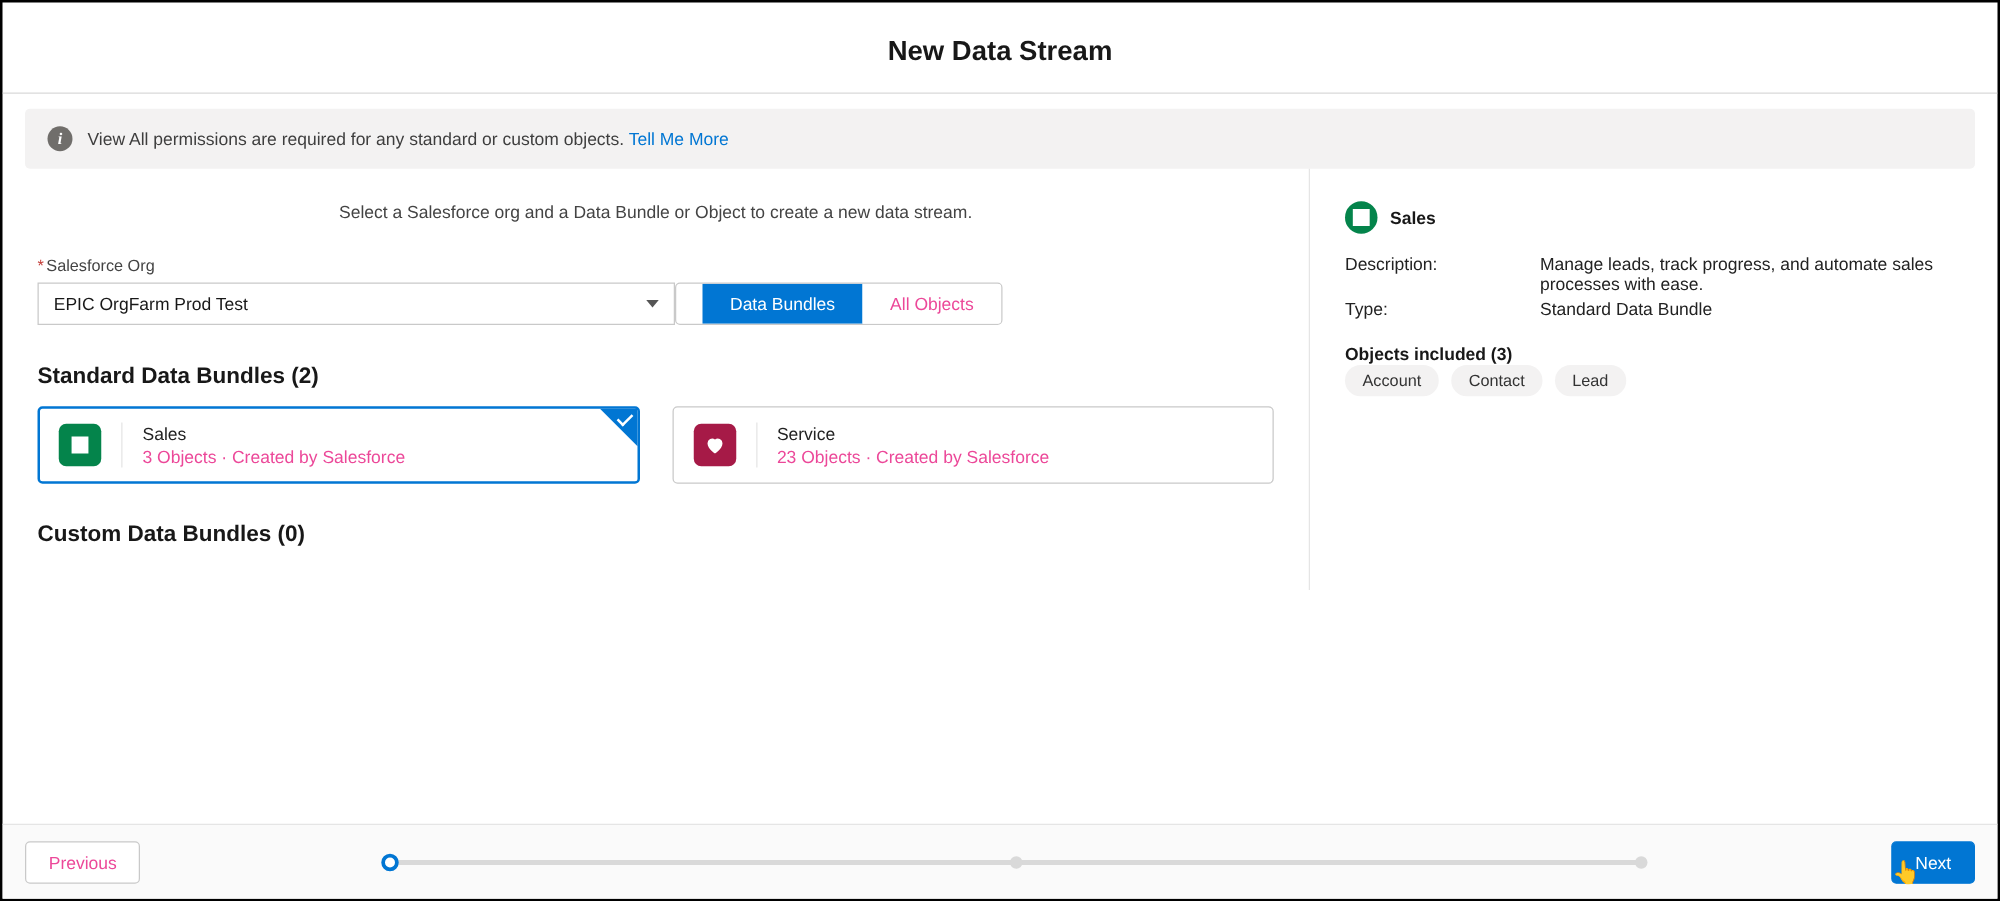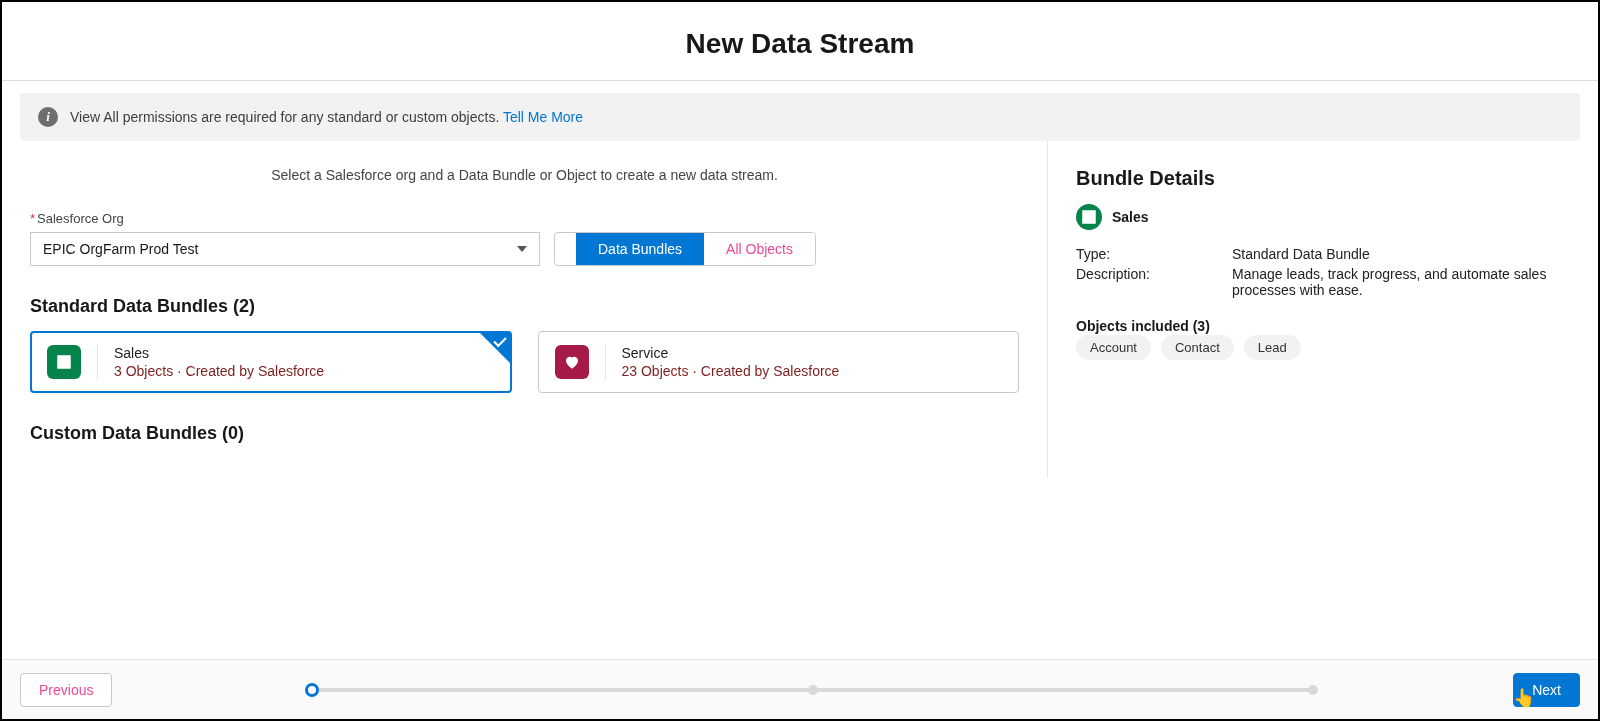--- a/index.html
+++ b/index.html
@@ -1,46 +1,46 @@
 <!DOCTYPE html>
 <html><head>
 <meta charset="utf-8">
 <style>
   * { box-sizing: border-box; margin: 0; padding: 0; }
   body { font-family: "Salesforce Sans", Arial, sans-serif; color: #181818; background: #fff; width: 1600px; height: 721px; border: 2px solid #000; position: relative; overflow: hidden; }
   .header { text-align: center; padding: 26px 0 20px; border-bottom: 1px solid #d9d9d9; }
-  .header h1 { font-size: 28px; font-weight: 650; }
+  .header h1 { font-size: 22px; font-weight: 650; }
   .info-bar { margin: 12px 18px 0; background: #f3f2f2; border-radius: 4px; padding: 14px 18px; display: flex; align-items: center; gap: 12px; font-size: 14px; color: #3e3e3e; }
   .info-icon { width: 20px; height: 20px; border-radius: 50%; background: #706e6b; color: #fff; display: flex; align-items: center; justify-content: center; font-weight: 700; font-size: 13px; font-family: Georgia, serif; font-style: italic; }
   .info-bar a { color: #0176d3; text-decoration: none; }
   .content { display: flex; justify-content: flex-end; }
   .left { width: 1045px; padding: 26px 28px 20px; }
   .right { flex: 1; border-left: 1px solid #e5e5e5; padding: 26px 28px; }
   .intro { text-align: center; font-size: 14px; color: #444; margin-bottom: 28px; }
   .field-label { font-size: 13px; color: #444; margin-bottom: 6px; display: block; }
   .req { color: #c23934; margin-right: 2px; }
-  .controls-row { display: flex; gap: 14px; align-items: flex-end; margin-bottom: 30px; }
+  .controls-row { display: flex; align-items: flex-end; margin-bottom: 30px; }
   .select-box { width: 510px; height: 34px; border: 1px solid #c9c9c9; border-radius: 0; background: #fff; display: flex; align-items: center; justify-content: space-between; padding: 0 12px; font-size: 14px; cursor: pointer; }
   .caret { width: 0; height: 0; border-left: 5px solid transparent; border-right: 5px solid transparent; border-top: 6px solid #555; }
   .toggle { display: flex; border: 1px solid #c9c9c9; border-radius: 4px; overflow: hidden; height: 34px; padding-left: 21px; }
   .toggle button { border: none; background: #fff; padding: 0 22px; font-size: 14px; cursor: pointer; color: #ec4899; }
   .toggle button.active { background: #0176d3; color: #fff; }
   .section-title { font-size: 18px; font-weight: 700; margin-bottom: 14px; }
   .bundle-grid { display: flex; gap: 26px; margin-bottom: 30px; }
   .bundle-card { flex: 1; max-width: 490px; border: 1px solid #c9c9c9; border-radius: 4px; padding: 12px 16px; display: flex; align-items: center; gap: 16px; position: relative; cursor: pointer; background: #fff; }
   .bundle-card.selected { border: 2px solid #0176d3; padding: 11px 15px; }
   .corner { position: absolute; top: 0; right: 0; width: 0; height: 0; border-top: 30px solid #0176d3; border-left: 30px solid transparent; }
   .corner::after { content: ""; position: absolute; top: -26px; right: 4px; width: 10px; height: 5px; border-left: 2px solid #fff; border-bottom: 2px solid #fff; transform: rotate(-45deg); }
   .icon-badge { width: 34px; height: 34px; border-radius: 6px; display: flex; align-items: center; justify-content: center; flex-shrink: 0; }
   .icon-badge.sales { background: #04844b; }
   .icon-badge.service { background: #a61a47; }
   .icon-badge svg { width: 18px; height: 18px; fill: #fff; }
   .divider { width: 1px; height: 36px; background: #e5e5e5; }
   .card-text .name { font-size: 14px; color: #222; margin-bottom: 2px; }
-  .card-text .sub { font-size: 14px; color: #7f1d1d; }
+  .card-text .sub { font-size: 14px; color: #ec4899; }
   .bd-title { font-size: 20px; font-weight: 700; margin-bottom: 14px; }
   .bd-head { display: flex; align-items: center; gap: 10px; margin-bottom: 16px; }
   .bd-head .icon-badge { width: 26px; height: 26px; border-radius: 50%; }
   .bd-head .nm { font-weight: 700; font-size: 14px; }
   .kv { display: flex; font-size: 14px; margin-bottom: 4px; }
   .kv .k { width: 156px; color: #222; }
   .kv .v { flex: 1; color: #222; }
   .obj-title { font-weight: 700; font-size: 14px; margin: 20px 0 1px; }
   .chips { display: flex; gap: 10px; }
   .chip { background: #f3f2f2; border-radius: 14px; padding: 5px 14px; font-size: 13px; color: #333; }
@@ -115,36 +115,35 @@
           <div class="name">Service</div>
           <div class="sub">23 Objects · Created by Salesforce</div>
         </div>
       </div>
     </div>
 
     <div class="section-title">Custom Data Bundles (0)</div>
   </div>
 
   <div class="right">
-    <div class="bd-title">Bundle Details</div>
     <div class="bd-head">
       <div class="icon-badge sales">
         <svg viewBox="0 0 24 24">
             <path d="M3 3h18v18H3V3zm2 12l4-4 3 3 5-6 3 3v8H5v-4z"></path>
           </svg>
       </div>
       <div class="nm">Sales</div>
     </div>
     <div class="kv">
+      <div class="k">Description:</div>
+      <div class="v">Manage leads, track progress, and automate sales processes with ease.</div>
+    </div>
+    <div class="kv">
       <div class="k">Type:</div>
       <div class="v">Standard Data Bundle</div>
-    </div>
-    <div class="kv">
-      <div class="k">Description:</div>
-      <div class="v">Manage leads, track progress, and automate sales processes with ease.</div>
     </div>
     <div class="obj-title">Objects included (3)</div>
     <div class="chips">
       <span class="chip">Account</span>
       <span class="chip">Contact</span>
       <span class="chip">Lead</span>
     </div>
   </div>
 </div>
 

